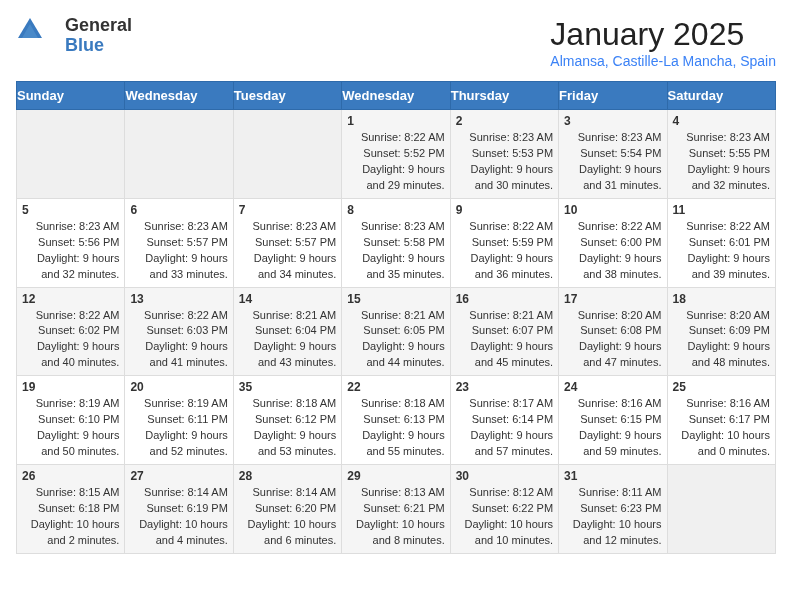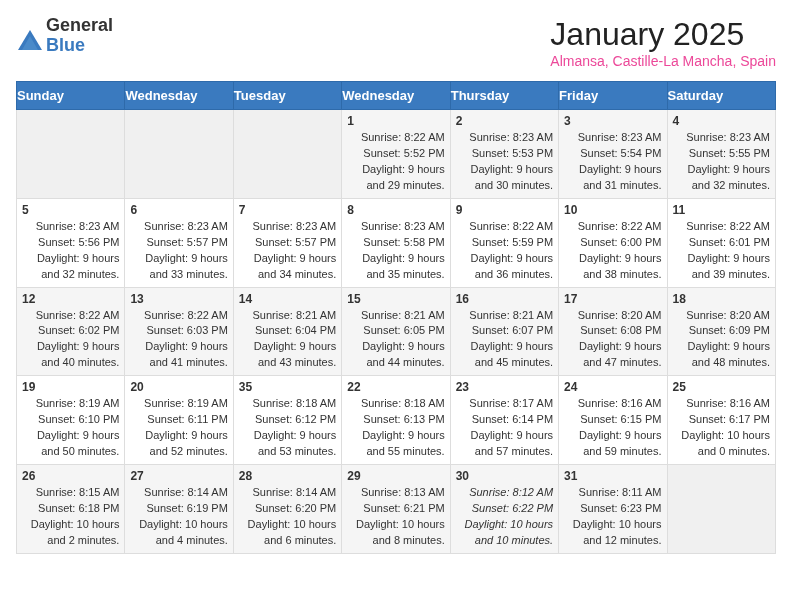--- a/index.html
+++ b/index.html
@@ -11,22 +11,22 @@
       padding: 16px;
     }
     .header {
       display: flex;
       justify-content: space-between;
       align-items: flex-start;
       margin-bottom: 12px;
     }
     .logo {
       display: flex;
-      align-items: flex-end;
-      gap: 2px;
+      align-items: flex-start;
+      gap: 21px;
     }
     .logo-text-general {
       font-size: 18px;
       font-weight: bold;
       color: #333;
       line-height: 1.1;
     }
     .logo-text-blue {
       font-size: 18px;
       font-weight: bold;
@@ -39,21 +39,21 @@
     }
     .title-block {
     }
     .month-year {
       font-size: 32px;
       font-weight: normal;
       color: #222;
     }
     .location {
       font-size: 14px;
-      color: #ec4899;
+      color: #3b82f6;
     }
     .calendar {
       width: 100%;
       border-collapse: collapse;
       border: 1px solid #ccc;
     }
     .calendar th {
       background-color: #3a7abf;
       color: #fff;
       font-size: 13px;
@@ -340,21 +340,21 @@
         </td>
         <td>
           <span class="day-num">29</span>
           <div class="day-info" style="white-space: pre-line;">Sunrise: 8:13 AM
 Sunset: 6:21 PM
 Daylight: 10 hours
 and 8 minutes.</div>
         </td>
         <td>
           <span class="day-num">30</span>
-          <div class="day-info" style="white-space: pre-line; font-style: italic;">Sunrise: 8:12 AM
+          <div class="day-info" style="white-space: pre-line;">Sunrise: 8:12 AM
 Sunset: 6:22 PM
 Daylight: 10 hours
 and 10 minutes.</div>
         </td>
         <td>
           <span class="day-num">31</span>
           <div class="day-info" style="white-space: pre-line;">Sunrise: 8:11 AM
 Sunset: 6:23 PM
 Daylight: 10 hours
 and 12 minutes.</div>

